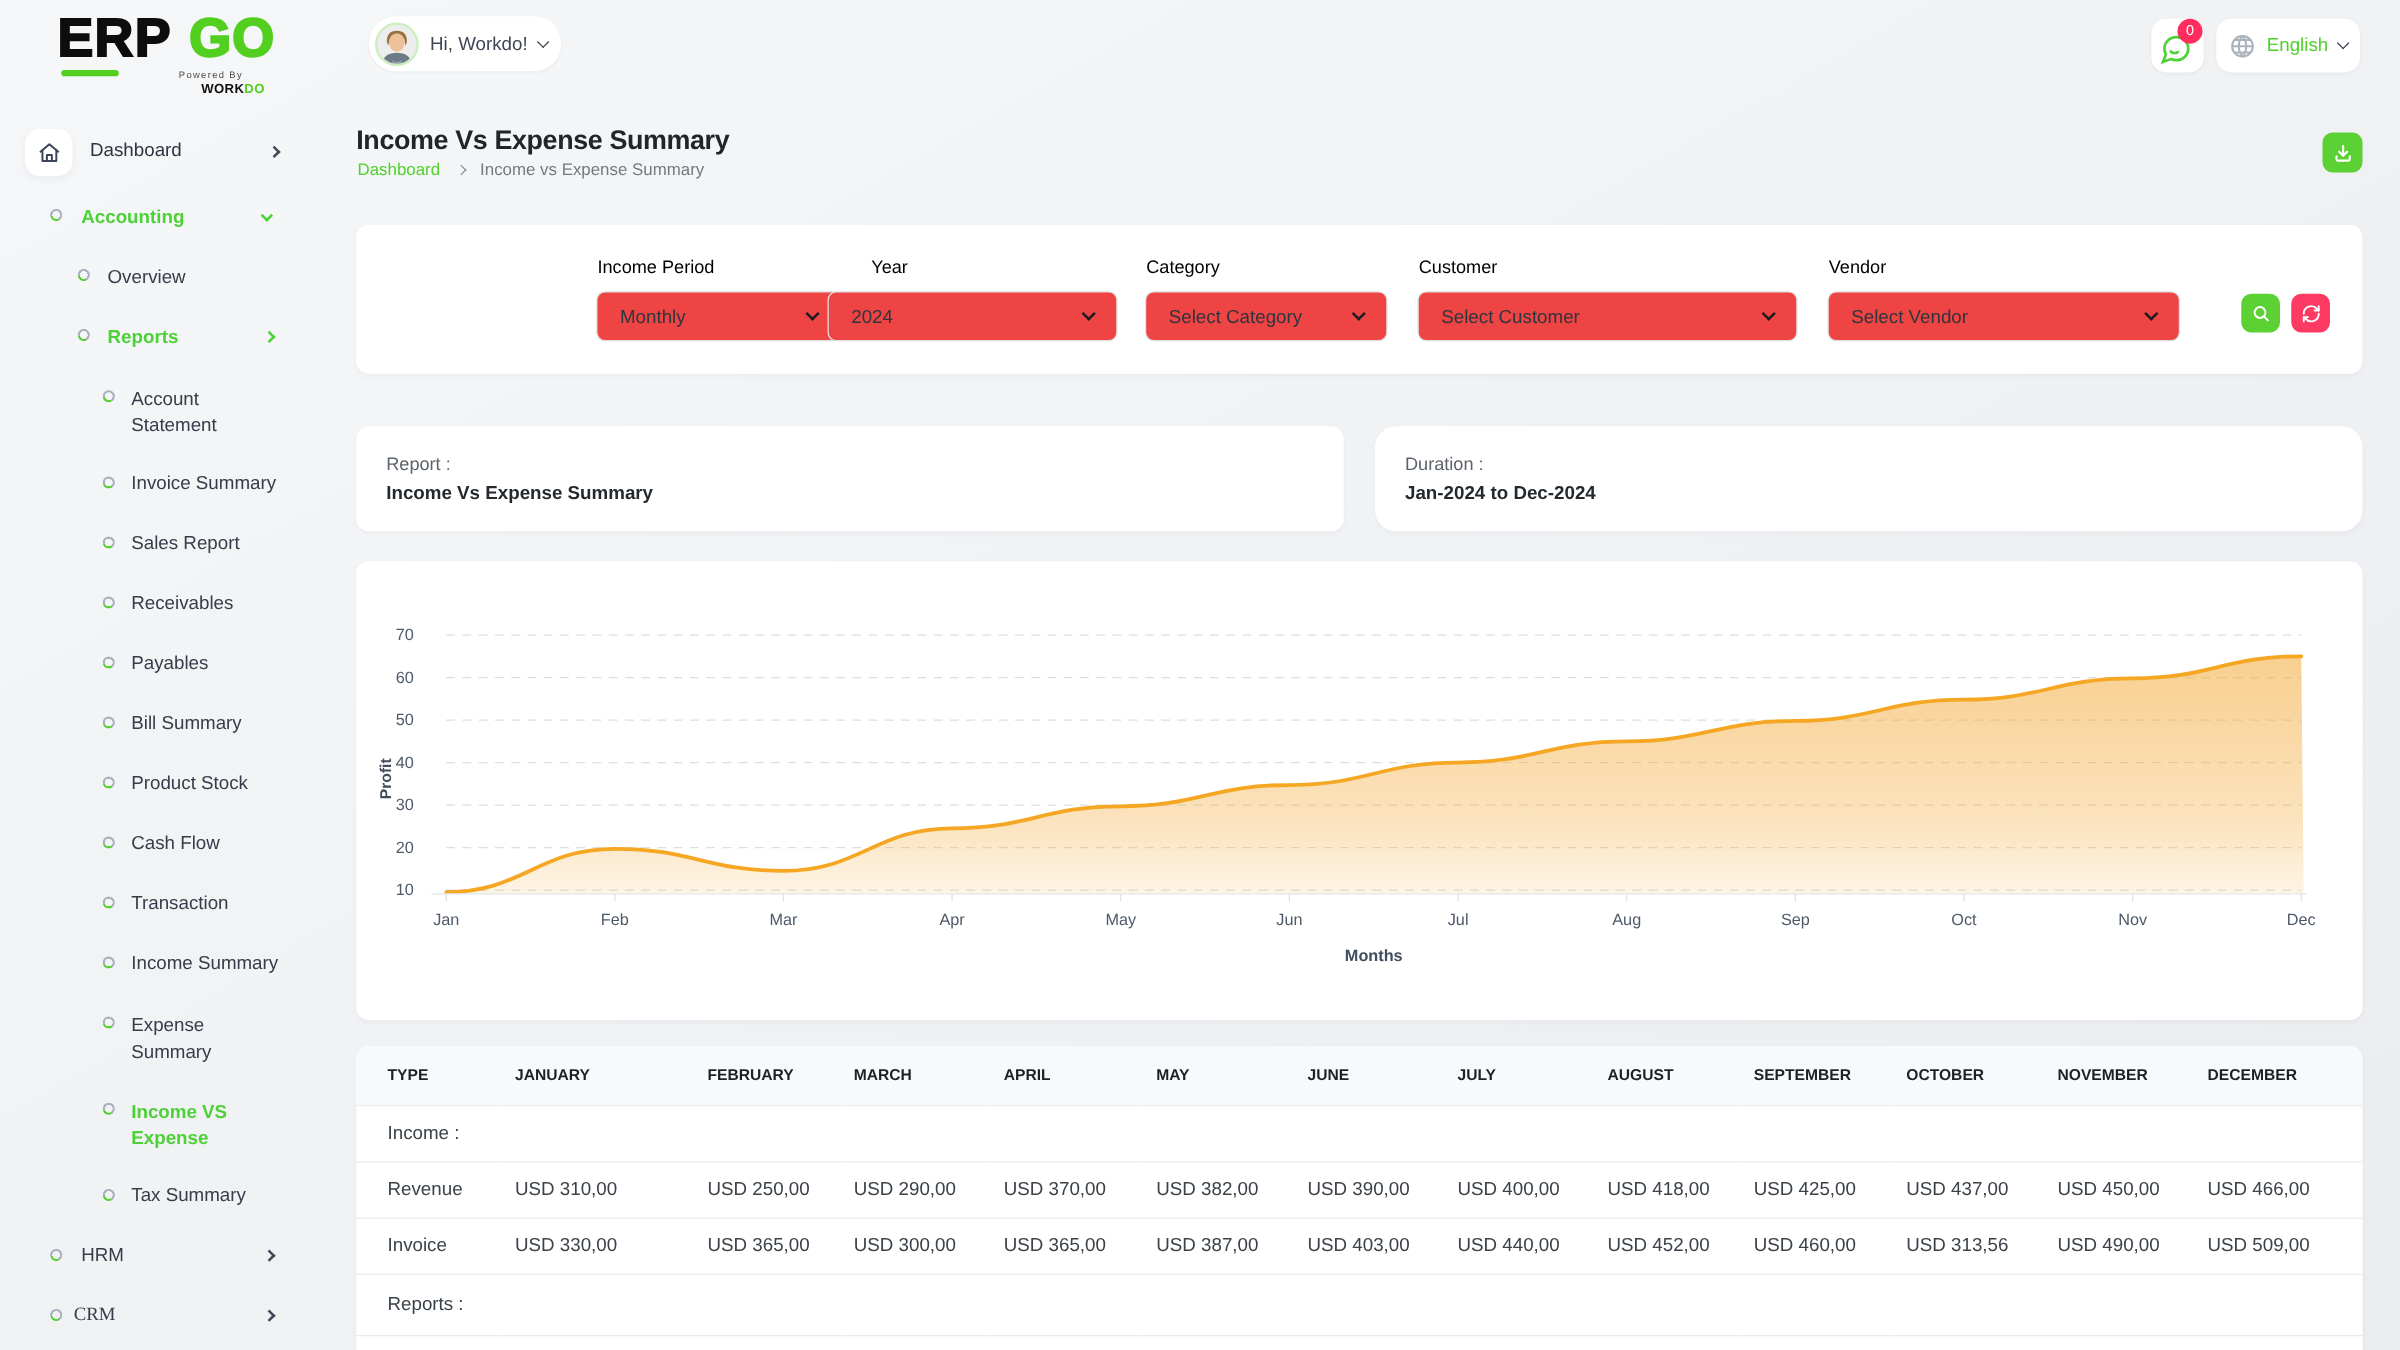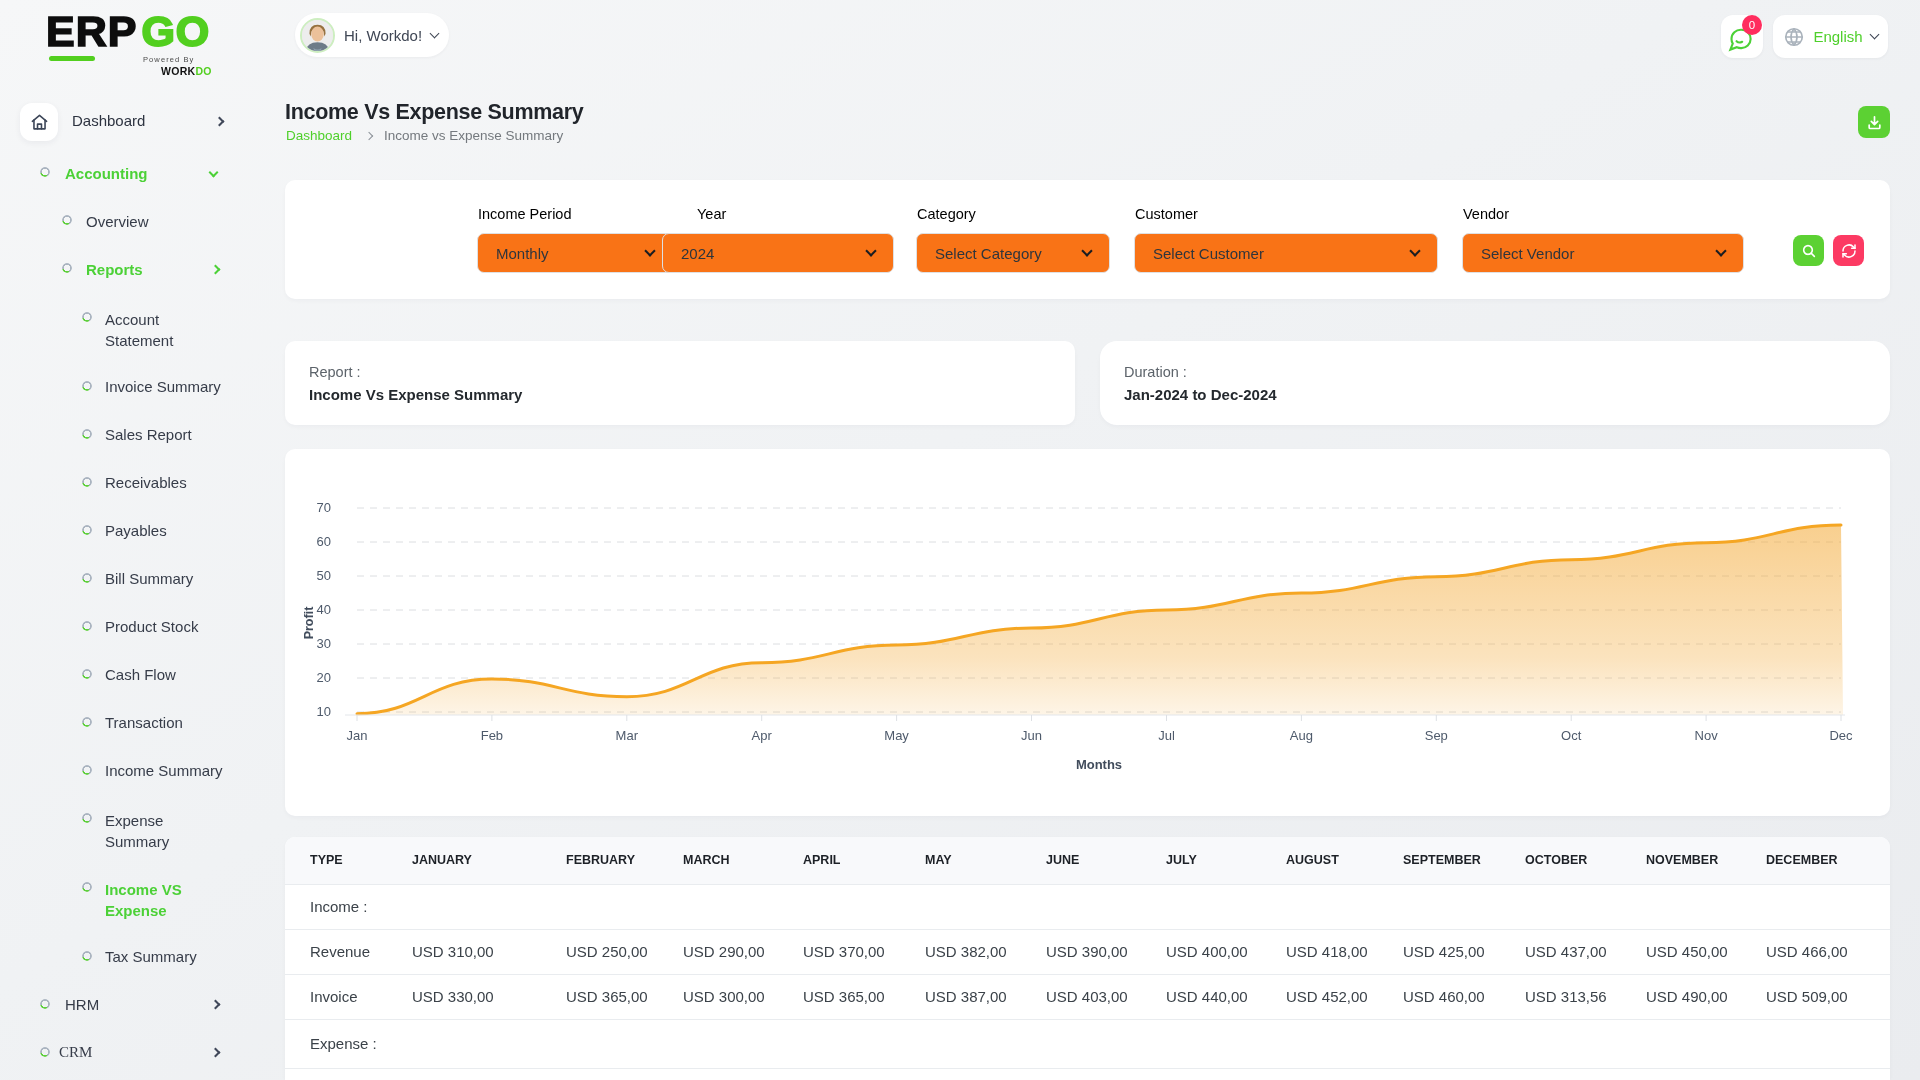--- a/index.html
+++ b/index.html
@@ -2,21 +2,21 @@
 <html><head>
 <meta charset="utf-8">
 <style>
 * { margin:0; padding:0; box-sizing:border-box; }
 html,body { width:1920px; height:1080px; overflow:hidden; }
 body { font-family:"Liberation Sans", sans-serif; background:linear-gradient(150deg,#f6f7f8 0%,#f0f2f4 45%,#eaecef 100%); position:relative; color:#32383e; }
 .abs { position:absolute; }
 .card { background:#fff; border-radius:10px; box-shadow:0 2px 4px rgba(30,40,60,0.03); }
 
 .logo { position:absolute; left:46px; top:7px; font-weight:bold; font-size:43px; letter-spacing:1px; -webkit-text-stroke:1.6px #0d0d0d; color:#0d0d0d; }
-.logo .g { color:#52cf1f; -webkit-text-stroke:2px #52cf1f; margin-left:4px; }
+.logo .g { color:#52cf1f; -webkit-text-stroke:2px #52cf1f; margin-left:14px; }
 .logobar { position:absolute; left:49px; top:56px; width:46px; height:5px; border-radius:2.5px; background:#52cf1f; }
 .pwb { position:absolute; left:107px; top:55px; font-size:7.5px; letter-spacing:1.1px; color:#4a4a4a;padding-left:36px; }
 .wdo { position:absolute; left:161px; top:65px; font-size:10.5px; font-weight:bold; letter-spacing:0.3px; color:#111; }
 .wdo .g { color:#52cf1f; }
 
 .userpill { left:295px; top:13px; height:44px; border-radius:22px; background:#fff; display:flex; align-items:center; padding:0 11px 0 5px; gap:9px; box-shadow:0 1px 3px rgba(30,40,60,0.05); white-space:nowrap; }
 .avatar { width:35px; height:35px; border-radius:50%; background:#e9e9e9; border:2px solid #cdeec0; overflow:hidden; position:relative; flex:0 0 auto; }
 .uname { font-size:15px; color:#3f4654; }
 .chev { width:7px; height:7px; border-right:1.8px solid #3f4654; border-bottom:1.8px solid #3f4654; transform:rotate(45deg); margin-top:-4px; flex:0 0 auto; }
 .iconbtn { background:#fff; border-radius:12px; box-shadow:0 1px 3px rgba(30,40,60,0.05); display:flex; align-items:center; justify-content:center; }
@@ -33,21 +33,21 @@
 .chevr.green { border-color:#4cd137; }
 .chevd { position:absolute; width:7px; height:7px; border-right:2px solid #4cd137; border-bottom:2px solid #4cd137; transform:rotate(45deg); }
 
 .ptitle { left:285px; top:100px; font-size:21.5px; font-weight:bold; letter-spacing:-0.3px; color:#21252b; }
 .crumbs { left:286px; top:128px; font-size:13.5px; color:#74797e; }
 .crumbs .g { color:#4fd02b; }
 .dlbtn { left:1858px; top:106px; width:32px; height:32px; border-radius:8px; background:#5cd133; display:flex; align-items:center; justify-content:center; }
 
 .fcard { left:285px; top:180px; width:1605px; height:119px; }
 .flabel { position:absolute; top:206px; font-size:14.5px; color:#000000; }
-.fsel { position:absolute; top:233px; height:40px; background:#f97316; border:1px solid #dfe0e2; border-radius:7px; font-size:15px; color:#2f353c; display:flex; align-items:center; padding:0 14px 0 18px; }
+.fsel { position:absolute; top:233px; height:40px; background:#ef4444; border:1px solid #dfe0e2; border-radius:7px; font-size:15px; color:#2f353c; display:flex; align-items:center; padding:0 14px 0 18px; }
 .fsel .sc { position:absolute; right:18px; width:8px; height:8px; border-right:2px solid #1a1d21; border-bottom:2px solid #1a1d21; transform:rotate(45deg); margin-top:-4px; }
 .sqbtn { position:absolute; top:235px; width:31px; height:31px; border-radius:8px; display:flex; align-items:center; justify-content:center; }
 
 .icard1 { left:285px; top:341px; width:790px; height:84px; padding:23px 24px; }
 .icard2 { left:1100px; top:341px; width:790px; height:84px; padding:23px 24px;border-radius:17px; }
 .ilabel { font-size:14.5px; color:#5c636a; }
 .ival { font-size:15px; font-weight:bold; color:#24292e; margin-top:6px; }
 
 .ccard { left:285px; top:449px; width:1605px; height:367px; }
 
@@ -321,17 +321,17 @@
           <td>USD 387,00</td>
           <td>USD 403,00</td>
           <td>USD 440,00</td>
           <td>USD 452,00</td>
           <td>USD 460,00</td>
           <td>USD 313,56</td>
           <td>USD 490,00</td>
           <td>USD 509,00</td>
         </tr>
     <tr>
-          <td class="c1" colspan="13">Expense :</td>
+          <td class="c1" colspan="13">Reports :</td>
         </tr>
   </tbody>
 </table>
 </div>
 
 </body></html>

